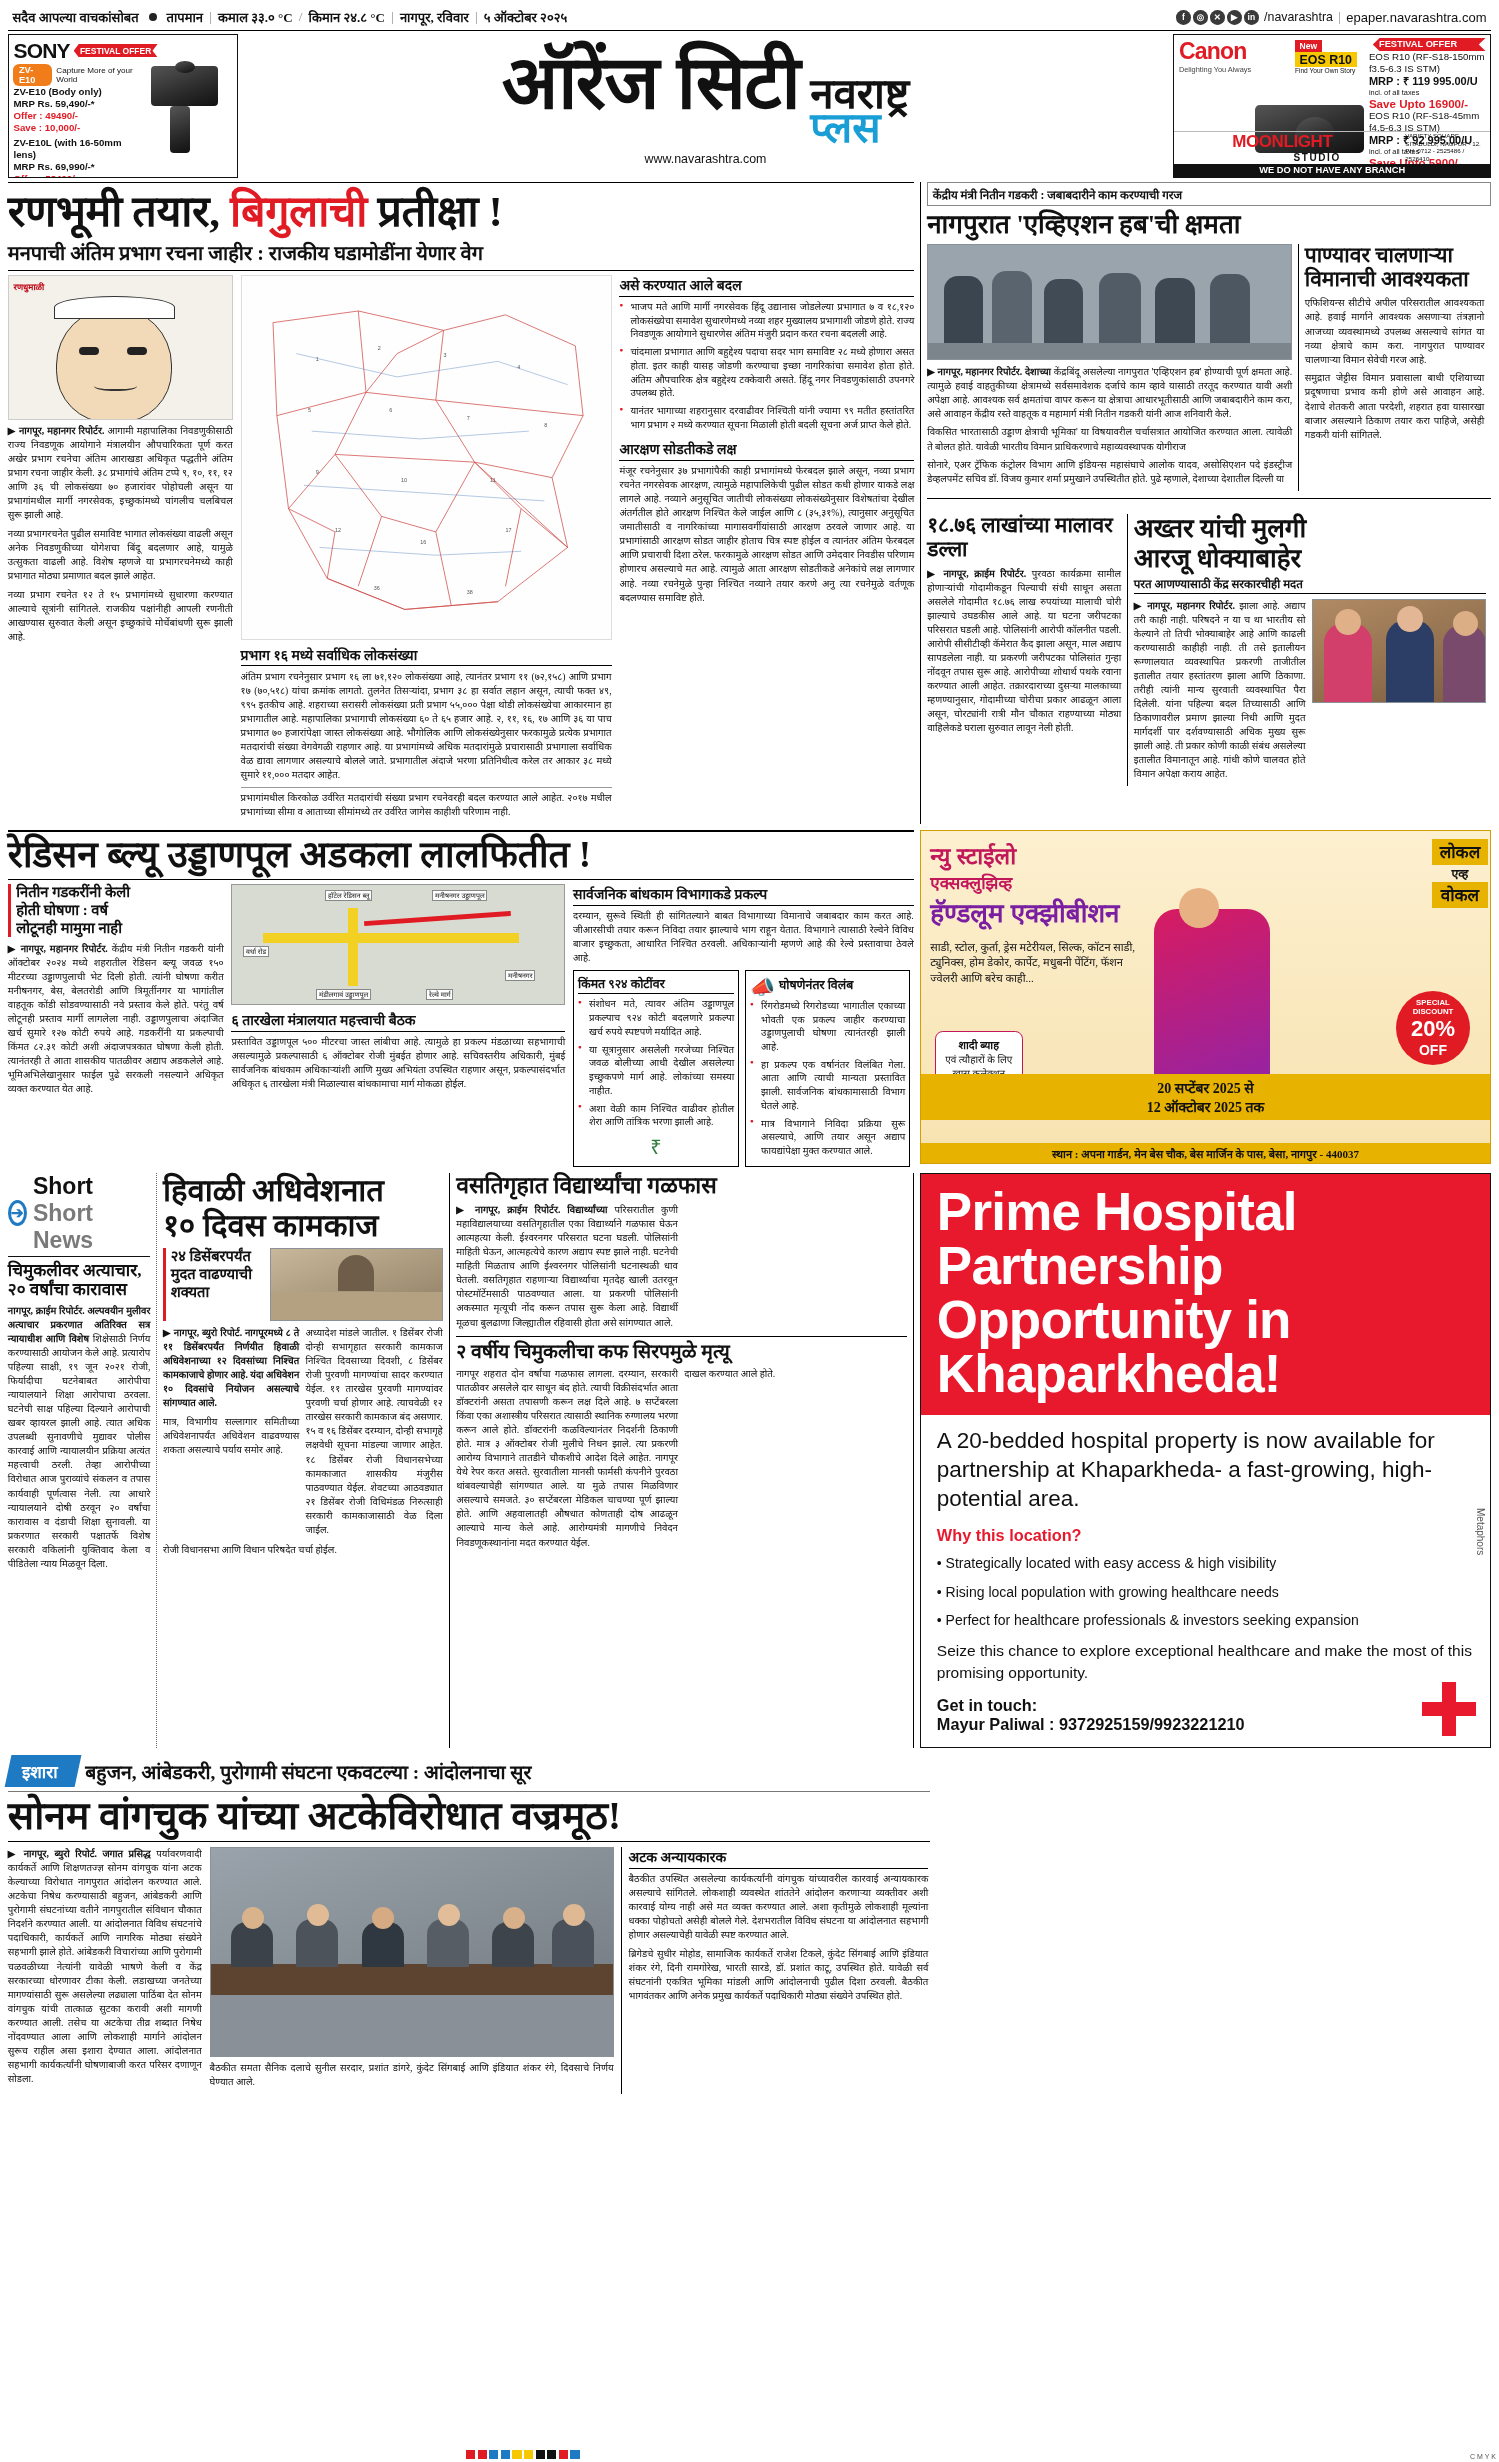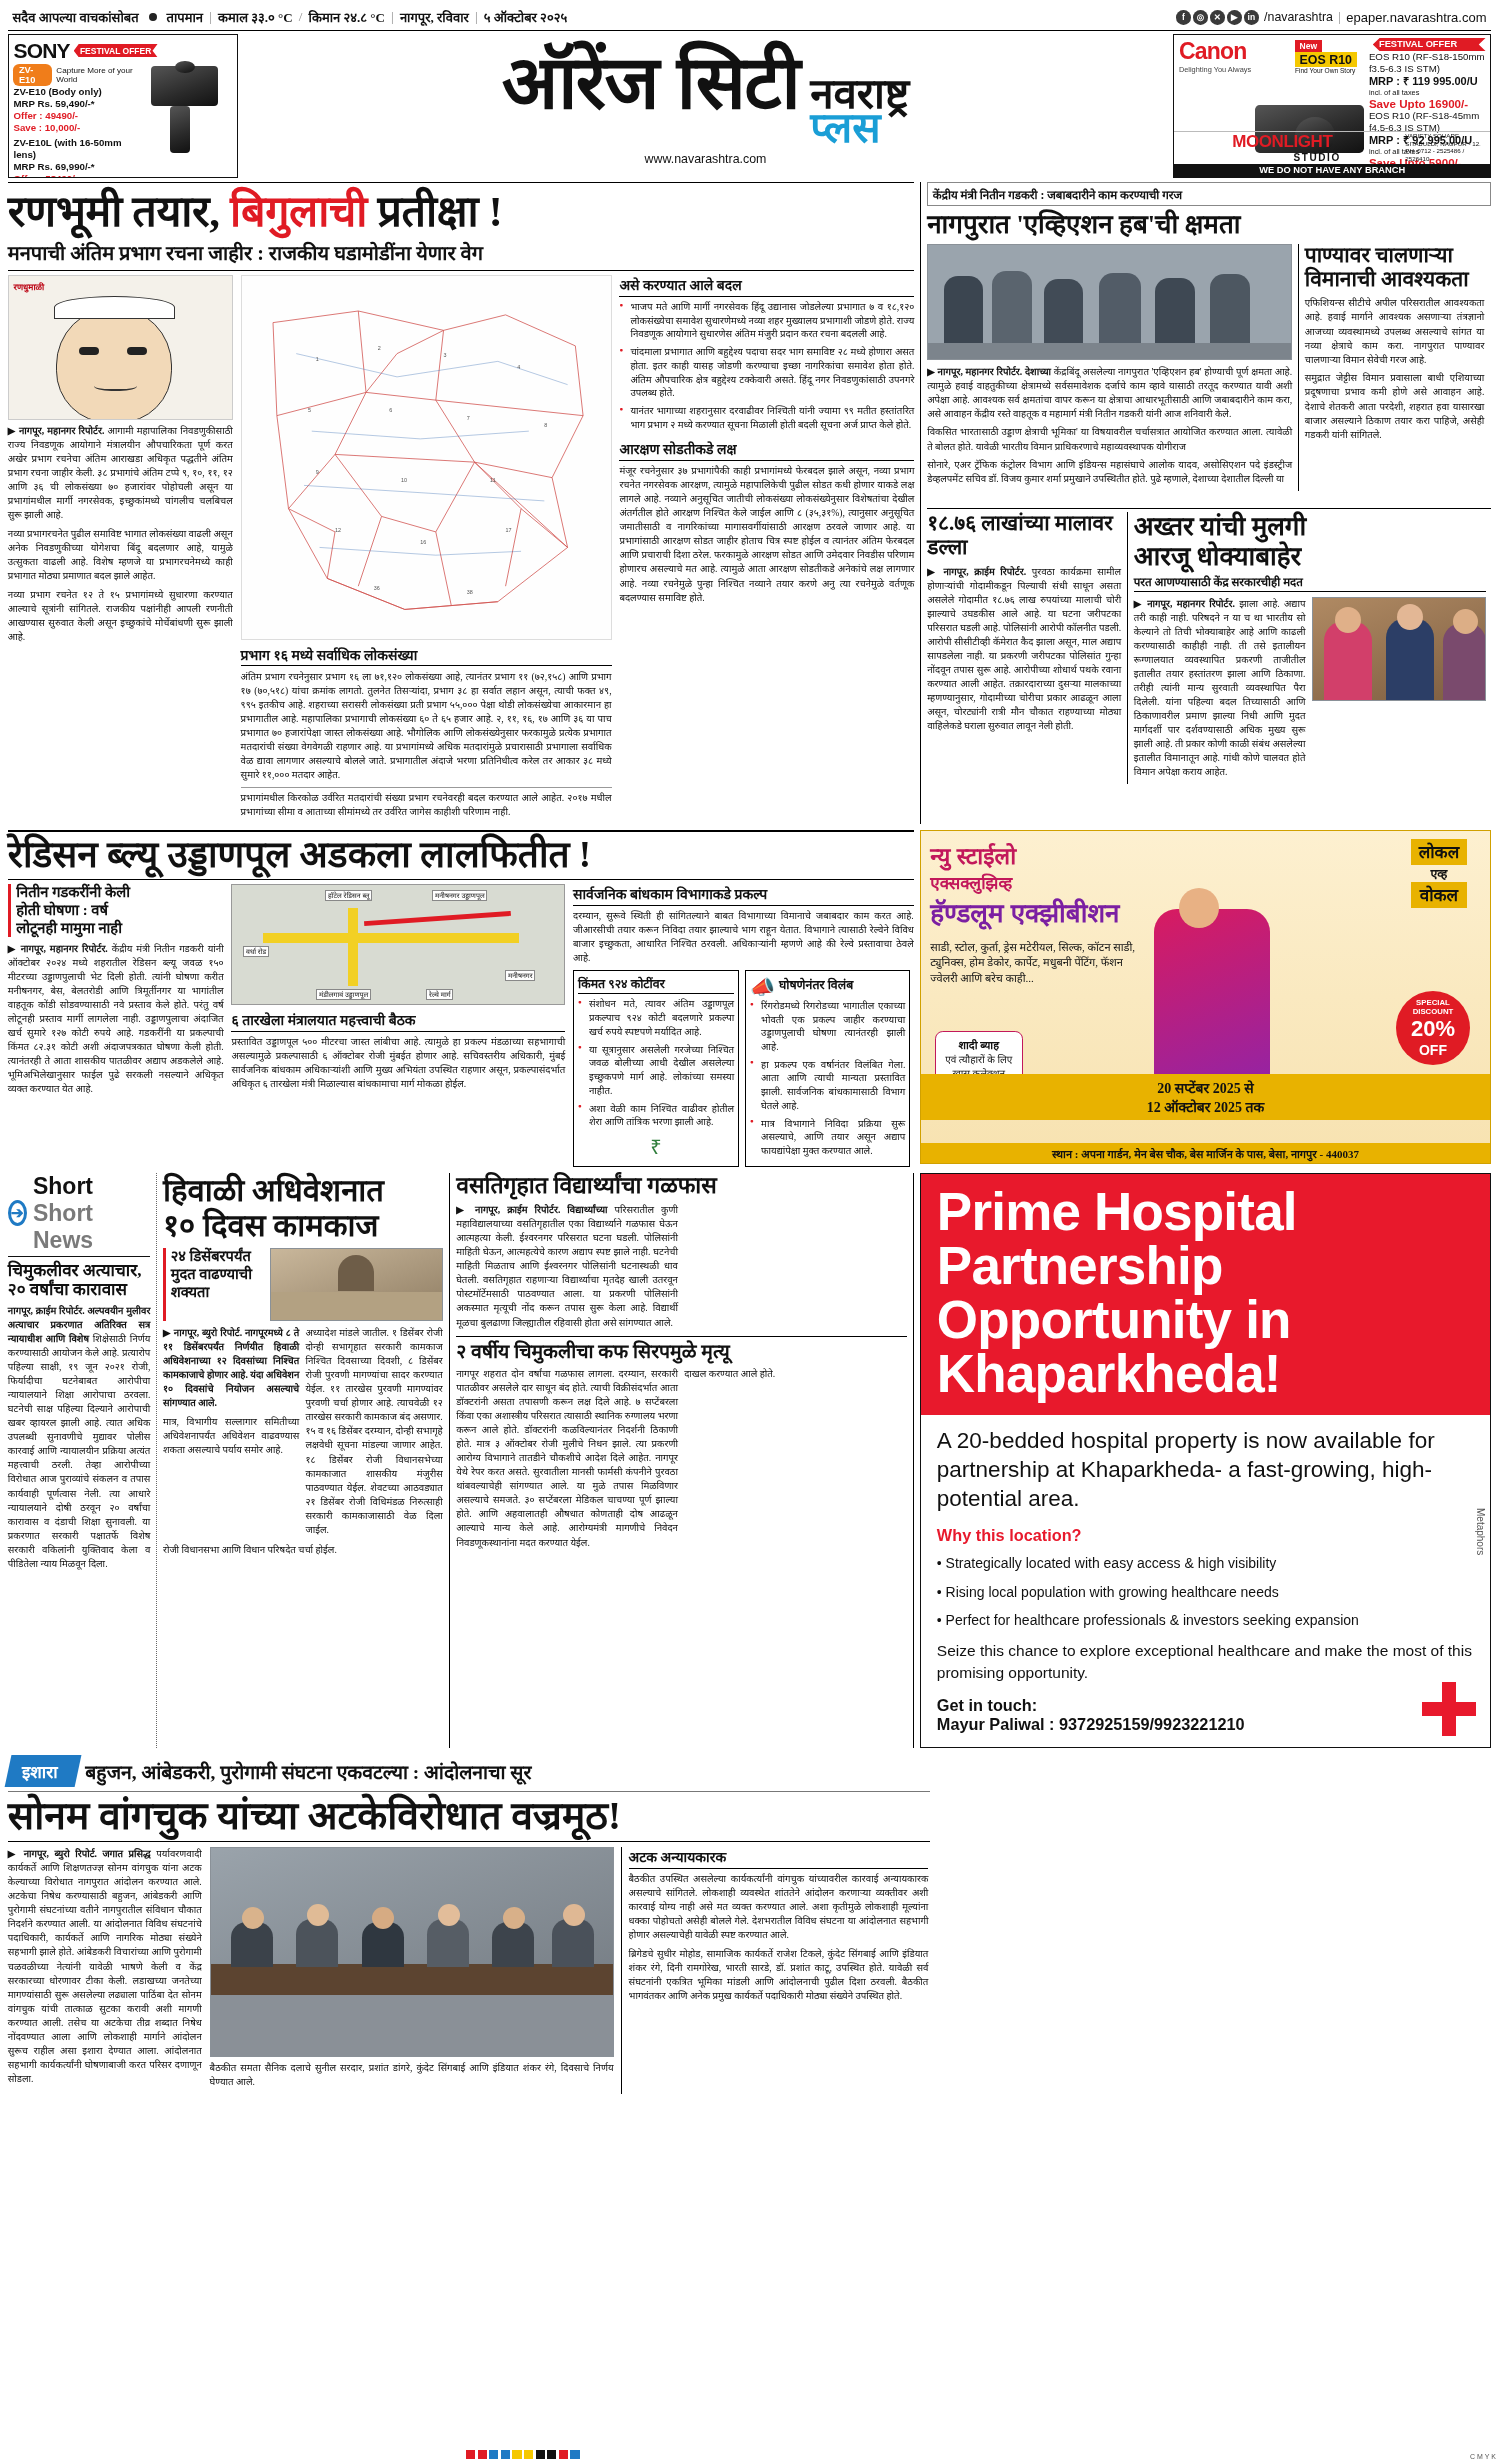--- a/index.html
+++ b/index.html
@@ -419,21 +419,21 @@
           <div class="para">विकसित भारतासाठी उड्डाण क्षेत्राची भूमिका' या विषयावरील चर्चासत्रात आयोजित करण्यात आला. त्यावेळी ते बोलत होते. यावेळी भारतीय विमान प्राधिकरणाचे महाव्यवस्थापक योगीराज</div>
           <div class="para">सोनारे, एअर ट्रॅफिक कंट्रोलर विभाग आणि इंडियन्स महासंघाचे आलोक यादव, असोसिएशन पदे इंडस्ट्रीज डेव्हलपमेंट सचिव डॉ. विजय कुमार शर्मा प्रमुखाने उपस्थितीत होते. पुढे म्हणाले, देशाच्या देशातील दिल्ली या</div>
         </div>
         <div style="width:186px;border-left:0.8px solid #000;padding-left:5.4px;">
           <div class="hl-sm">पाण्यावर चालणाऱ्या विमानाची आवश्यकता</div>
           <div class="para" style="margin-top:4.7px;">एफिशियन्स सीटीचे अपील परिसरातील आवश्यकता आहे. हवाई मार्गाने आवश्यक असणाऱ्या तंत्रज्ञानो आजच्या व्यवस्थामध्ये उपलब्ध असल्याचे सांगत या नव्या क्षेत्राचे काम करा. नागपुरात पाण्यावर चालणाऱ्या विमान सेवेची गरज आहे.</div>
           <div class="para">समुद्रात जेट्टीस विमान प्रवासाला बाधी एशियाच्या प्रदूषणाचा प्रभाव कमी होणे असे आवाहन आहे. देशाचे शेतकरी आता परदेशी, शहरात हवा यासारखा बाजार असल्याने ठिकाण तयार करा पाहिजे, असेही गडकरी यांनी सांगितले.</div>
         </div>
       </div>
 
-      <div style="display:flex;gap:6.2px;border-top:1.6px solid #000;margin-top:17px;padding-top:3px;">
+      <div style="display:flex;gap:6.2px;border-top:1.6px solid #000;margin-top:7px;padding-top:15px;">
         <div style="width:194px;">
           <div class="hl-sm">१८.७६ लाखांच्या मालावर डल्ला</div>
           <div class="para" style="margin-top:4.7px;">
             <span class="byline">▶ नागपूर, क्राईम रिपोर्टर.</span>
             <span>पुरवठा कार्यक्रमा सामील होणाऱ्यांची गोदामीकडून पिल्याची संधी साधून असता असलेले गोदामीत १८.७६ लाख रुपयांच्या मालाची चोरी झाल्याचे उघडकीस आले आहे. या घटना जरीपटका परिसरात घडली आहे. पोलिसांनी आरोपी कॉलनीत पडली. आरोपी सीसीटीव्ही कॅमेरात कैद झाला असून, माल अद्याप सापडलेला नाही. या प्रकरणी जरीपटका पोलिसांत गुन्हा नोंदवून तपास सुरू आहे. आरोपीच्या शोधार्थ पथके रवाना करण्यात आली आहेत. तक्रारदाराच्या दुसऱ्या मालकाच्या म्हणण्यानुसार, गोदामीच्या चोरीचा प्रकार आढळून आला असून, चोरट्यांनी रात्री मौन चौकात राहण्याच्या मोठ्या वाहिलेकडे घराला सुरुवात लावून नेली होती.</span>
           </div>
         </div>
         <div style="width:359px;border-left:0.8px solid #000;padding-left:5.4px;">
           <div class="hl-md">अख्तर यांची मुलगी</div>
           <div class="hl-md">आरजू धोक्याबाहेर</div>
@@ -526,21 +526,21 @@
         </div>
       </div>
 
       <div style="width:571px;">
         <div class="saree-ad" style="height:334px;position:relative;">
           <div style="padding:7.8px 9.3px;">
             <div class="saree-title" style="font-size:23px;">न्यु स्टाईलो</div>
             <div class="saree-title" style="font-size:17px;">एक्सक्लुझिव्ह</div>
             <div class="saree-title" style="font-size:26px;color:#7b1fa2;">हॅण्डलूम एक्झीबीशन</div>
           </div>
-          <div style="position:absolute;right:23px;top:7.8px;text-align:center;">
+          <div style="position:absolute;right:2px;top:7.8px;text-align:center;">
             <div class="saree-box" style="font-size:17px;padding:1.6px 7.8px;">लोकल</div>
             <div style="font-size:12.4px;font-weight:bold;">एव्ह</div>
             <div class="saree-box" style="font-size:17px;padding:1.6px 7.8px;">वोकल</div>
           </div>
           <div style="position:absolute;left:9.3px;top:109px;width:210px;font-size:11px;line-height:1.4;">साडी, स्टोल, कुर्ता, ड्रेस मटेरीयल, सिल्क, कॉटन साडी, ट्युनिक्स, होम डेकोर, कार्पेट, मधुबनी पेंटिंग, फॅशन ज्वेलरी आणि बरेच काही...</div>
           <div style="position:absolute;left:233px;top:78px;width:116px;height:194px;background:linear-gradient(160deg,#d81b60,#8e24aa);border-radius:23px 23px 6.2px 6.2px;"></div>
           <div style="position:absolute;left:258px;top:57px;width:40px;height:40px;border-radius:50%;background:#e8b184;"></div>
           <div style="position:absolute;left:14px;top:200px;background:#fff;border:1.6px solid #c2185b;border-radius:7.8px;padding:4.7px 9.3px;text-align:center;">
             <div style="font-size:11px;font-weight:bold;">शादी ब्याह</div>
             <div style="font-size:10px;">एवं त्यौहारों के लिए</div>

